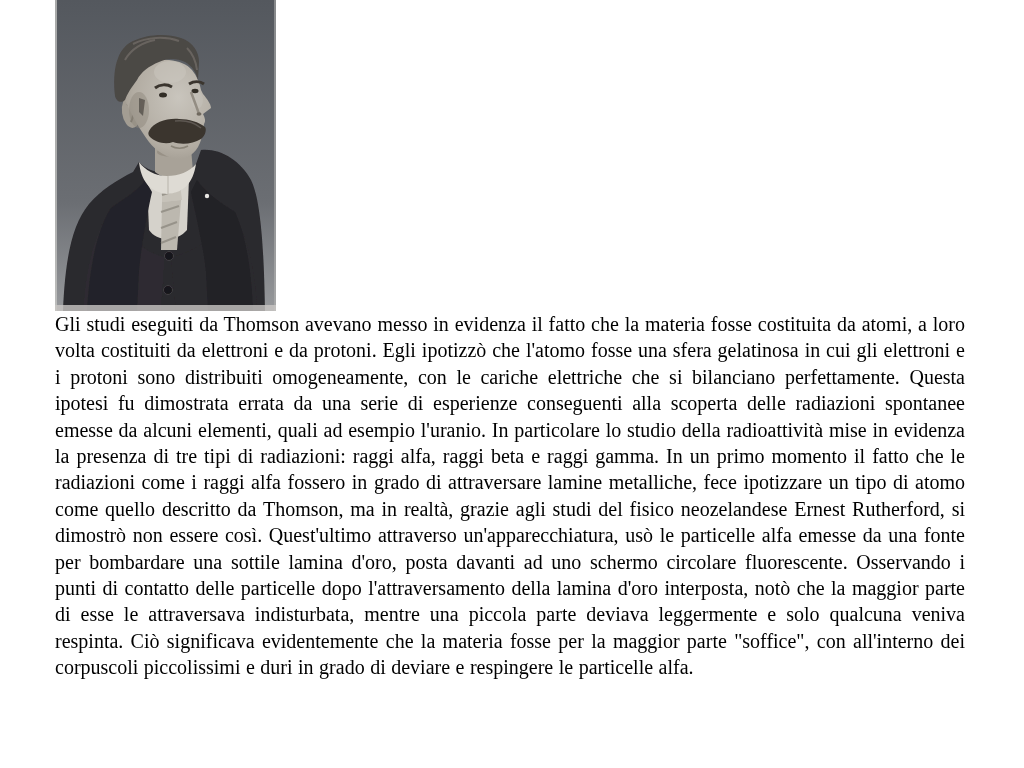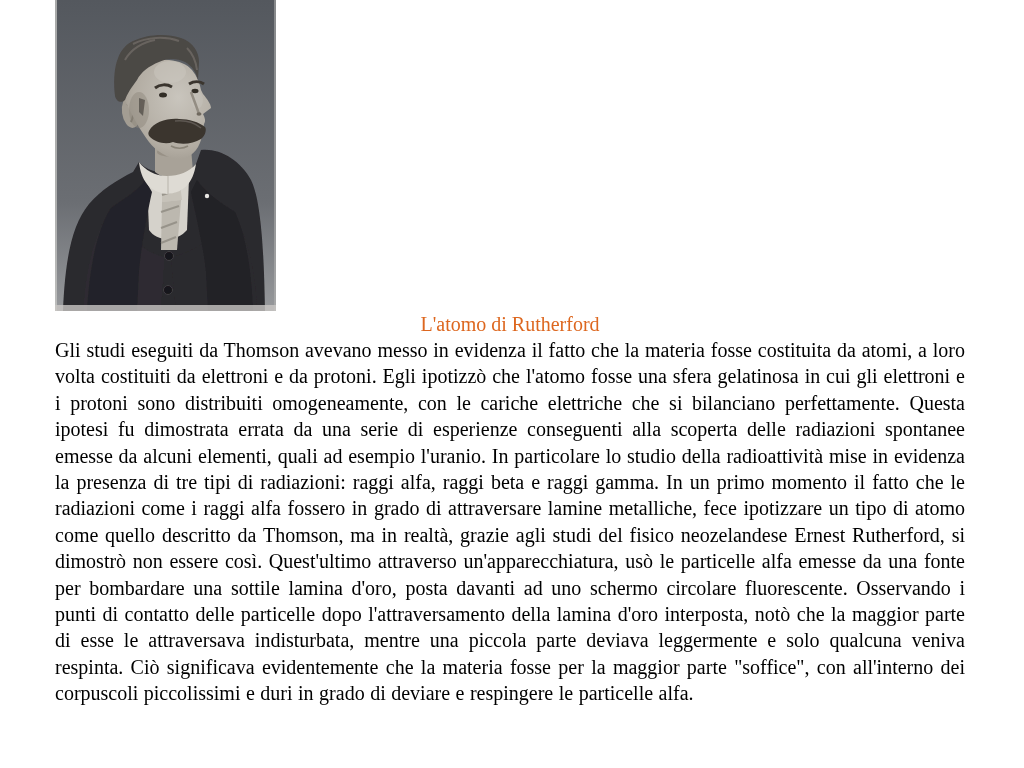--- a/index.html
+++ b/index.html
@@ -145,17 +145,16 @@
         <path d="M116,146 C121,149 128,149 133,146" stroke="#8a8478" stroke-width="1.5" fill="none"></path>
       </g>
 
       <rect x="0" y="0" width="2" height="311" fill="#ccccc9" opacity="0.7"></rect>
       <rect x="219" y="0" width="2" height="311" fill="#babab8" opacity="0.5"></rect>
       <rect x="0" y="305" width="221" height="6" fill="#c9c7c4" opacity="0.8"></rect>
     </svg>
   </figure>
 
 
-  <h1 class="title">L'atomo di Rutherford</h1>
 
   <p class="bodytext">Gli studi eseguiti da Thomson avevano messo in evidenza il fatto che la materia fosse costituita da atomi, a loro volta costituiti da elettroni e da protoni. Egli ipotizzò che l'atomo fosse una sfera gelatinosa in cui gli elettroni e i protoni sono distribuiti omogeneamente, con le cariche elettriche che si bilanciano perfettamente. Questa ipotesi fu dimostrata errata da una serie di esperienze conseguenti alla scoperta delle radiazioni spontanee emesse da alcuni elementi, quali ad esempio l'uranio. In particolare lo studio della radioattività mise in evidenza la presenza di tre tipi di radiazioni: raggi alfa, raggi beta e raggi gamma. In un primo momento il fatto che le radiazioni come i raggi alfa fossero in grado di attraversare lamine metalliche, fece ipotizzare un tipo di atomo come quello descritto da Thomson, ma in realtà, grazie agli studi del fisico neozelandese Ernest Rutherford, si dimostrò non essere così. Quest'ultimo attraverso un'apparecchiatura, usò le particelle alfa emesse da una fonte per bombardare una sottile lamina d'oro, posta davanti ad uno schermo circolare fluorescente. Osservando i punti di contatto delle particelle dopo l'attraversamento della lamina d'oro interposta, notò che la maggior parte di esse le attraversava indisturbata, mentre una piccola parte deviava leggermente e solo qualcuna veniva respinta. Ciò significava evidentemente che la materia fosse per la maggior parte "soffice", con all'interno dei corpuscoli piccolissimi e duri in grado di deviare e respingere le particelle alfa.</p>
 
 </div>
 
 </body></html>

